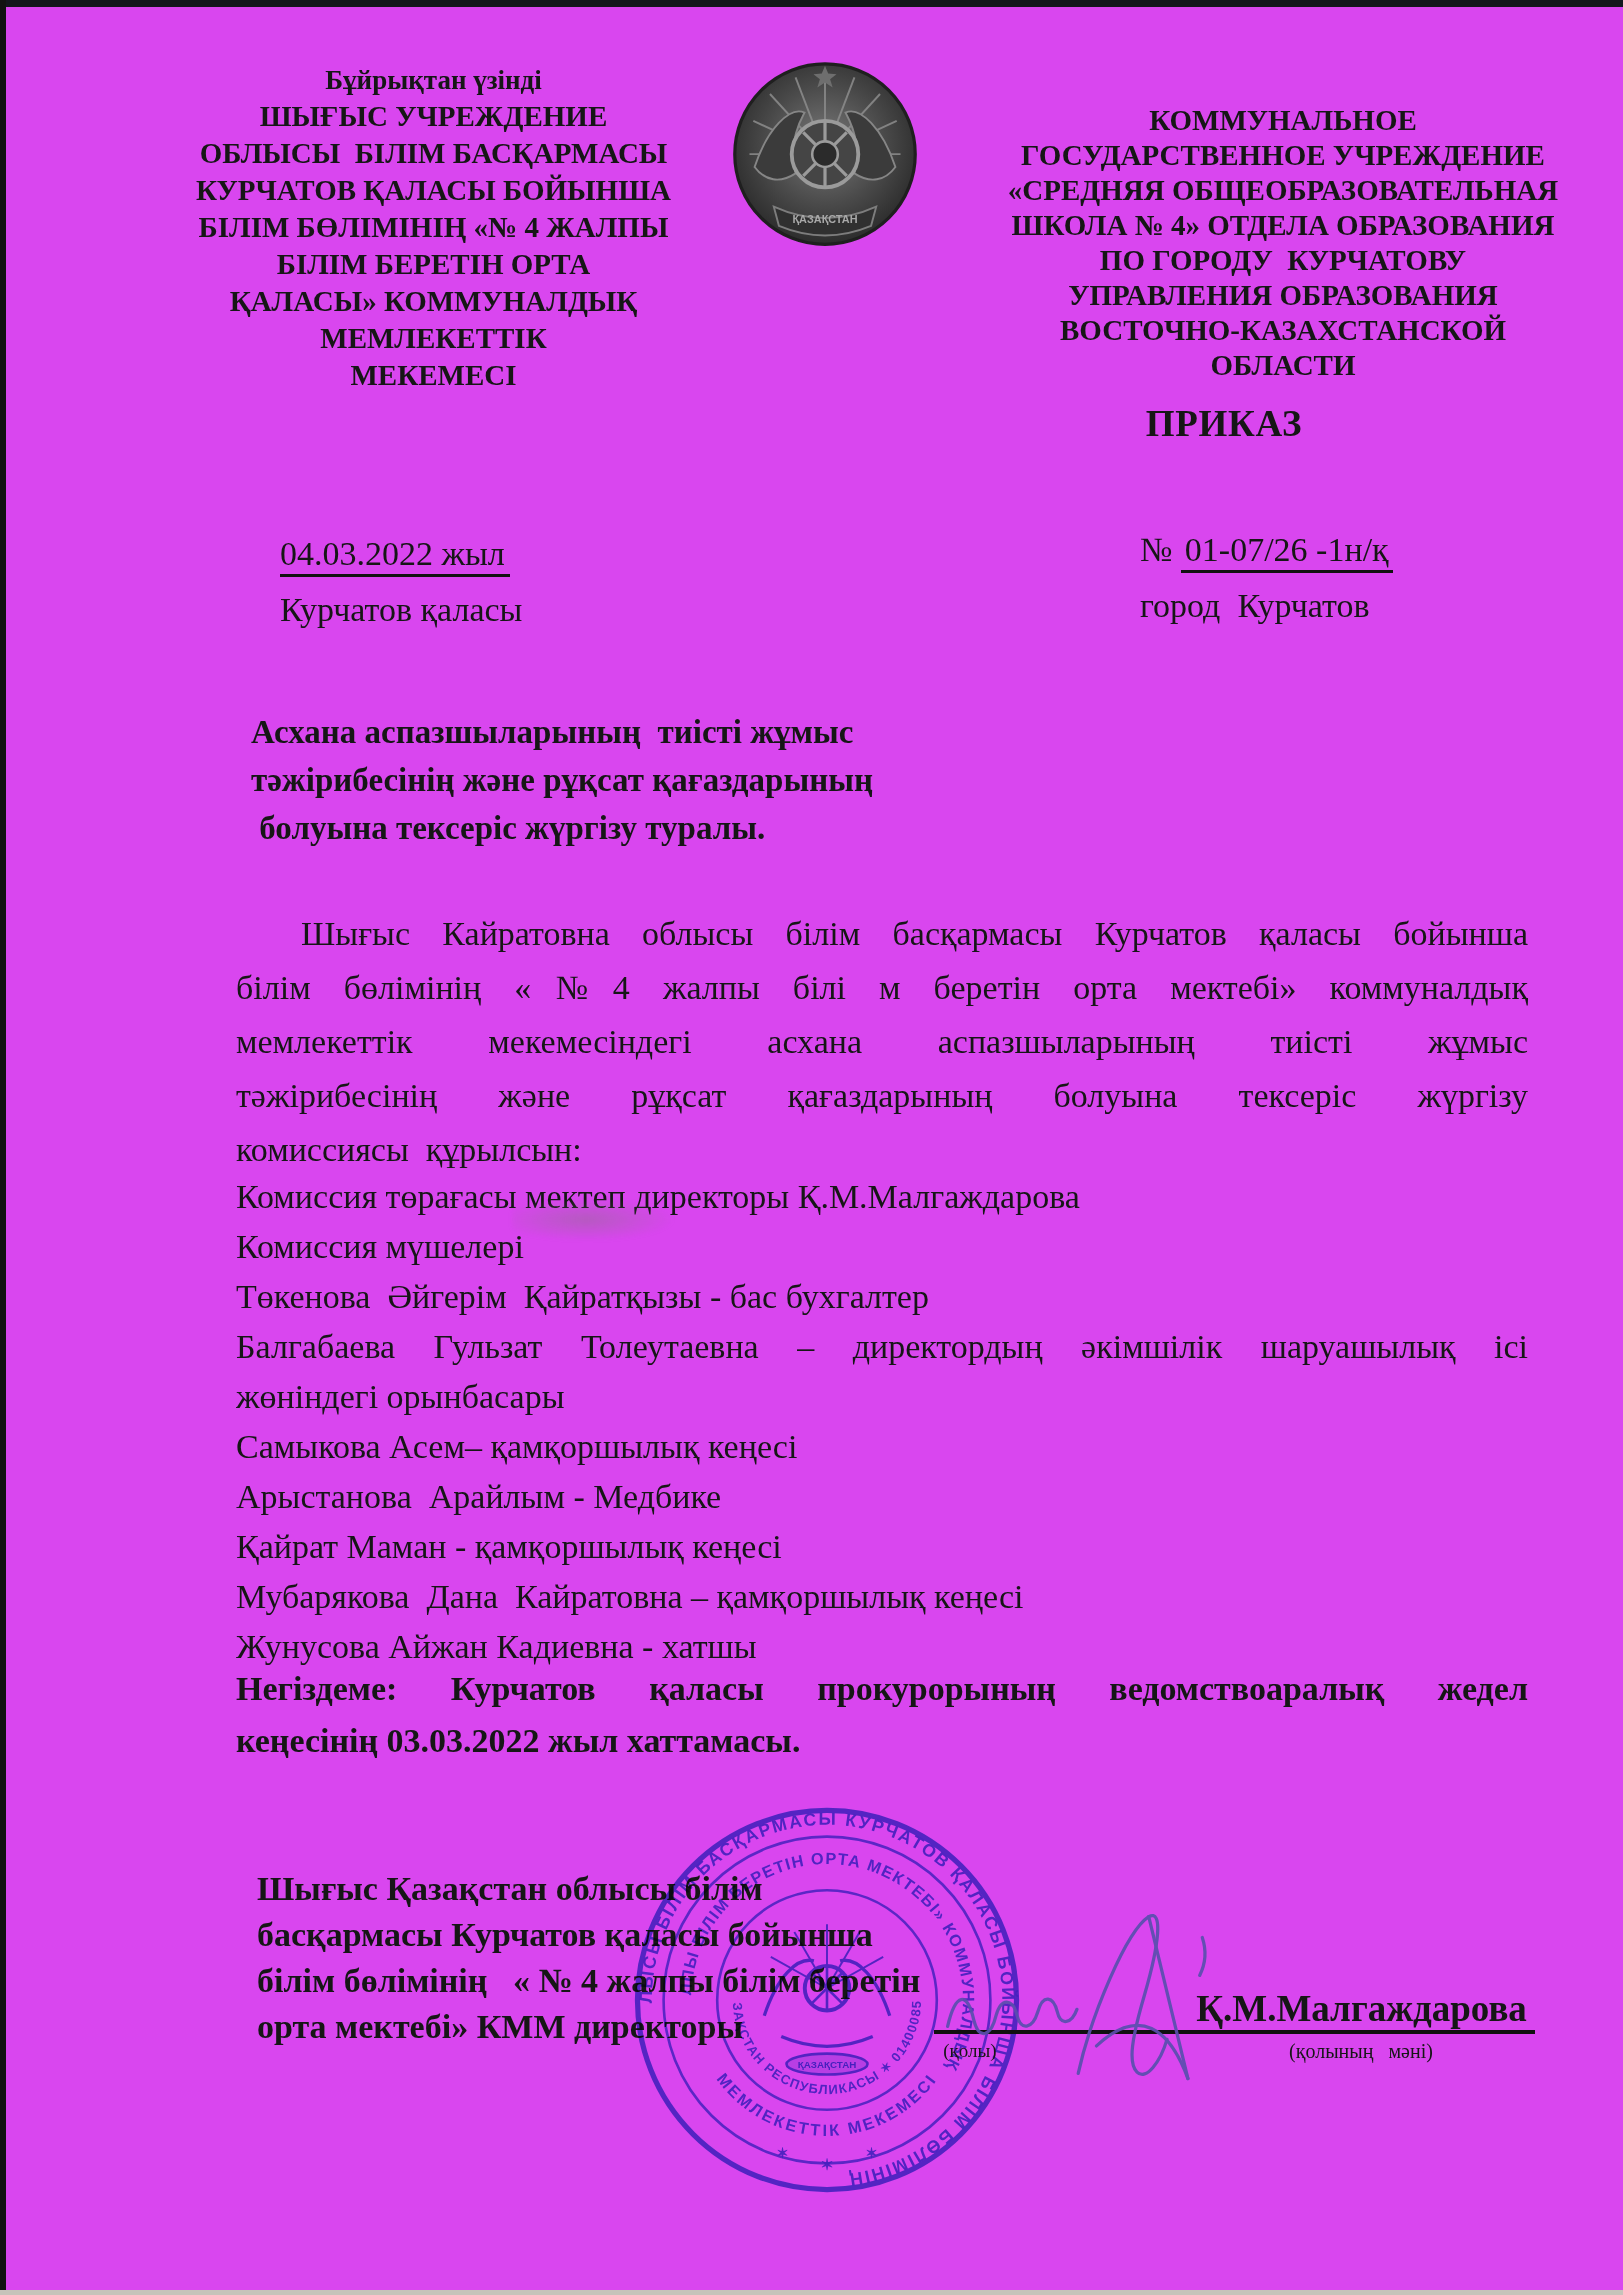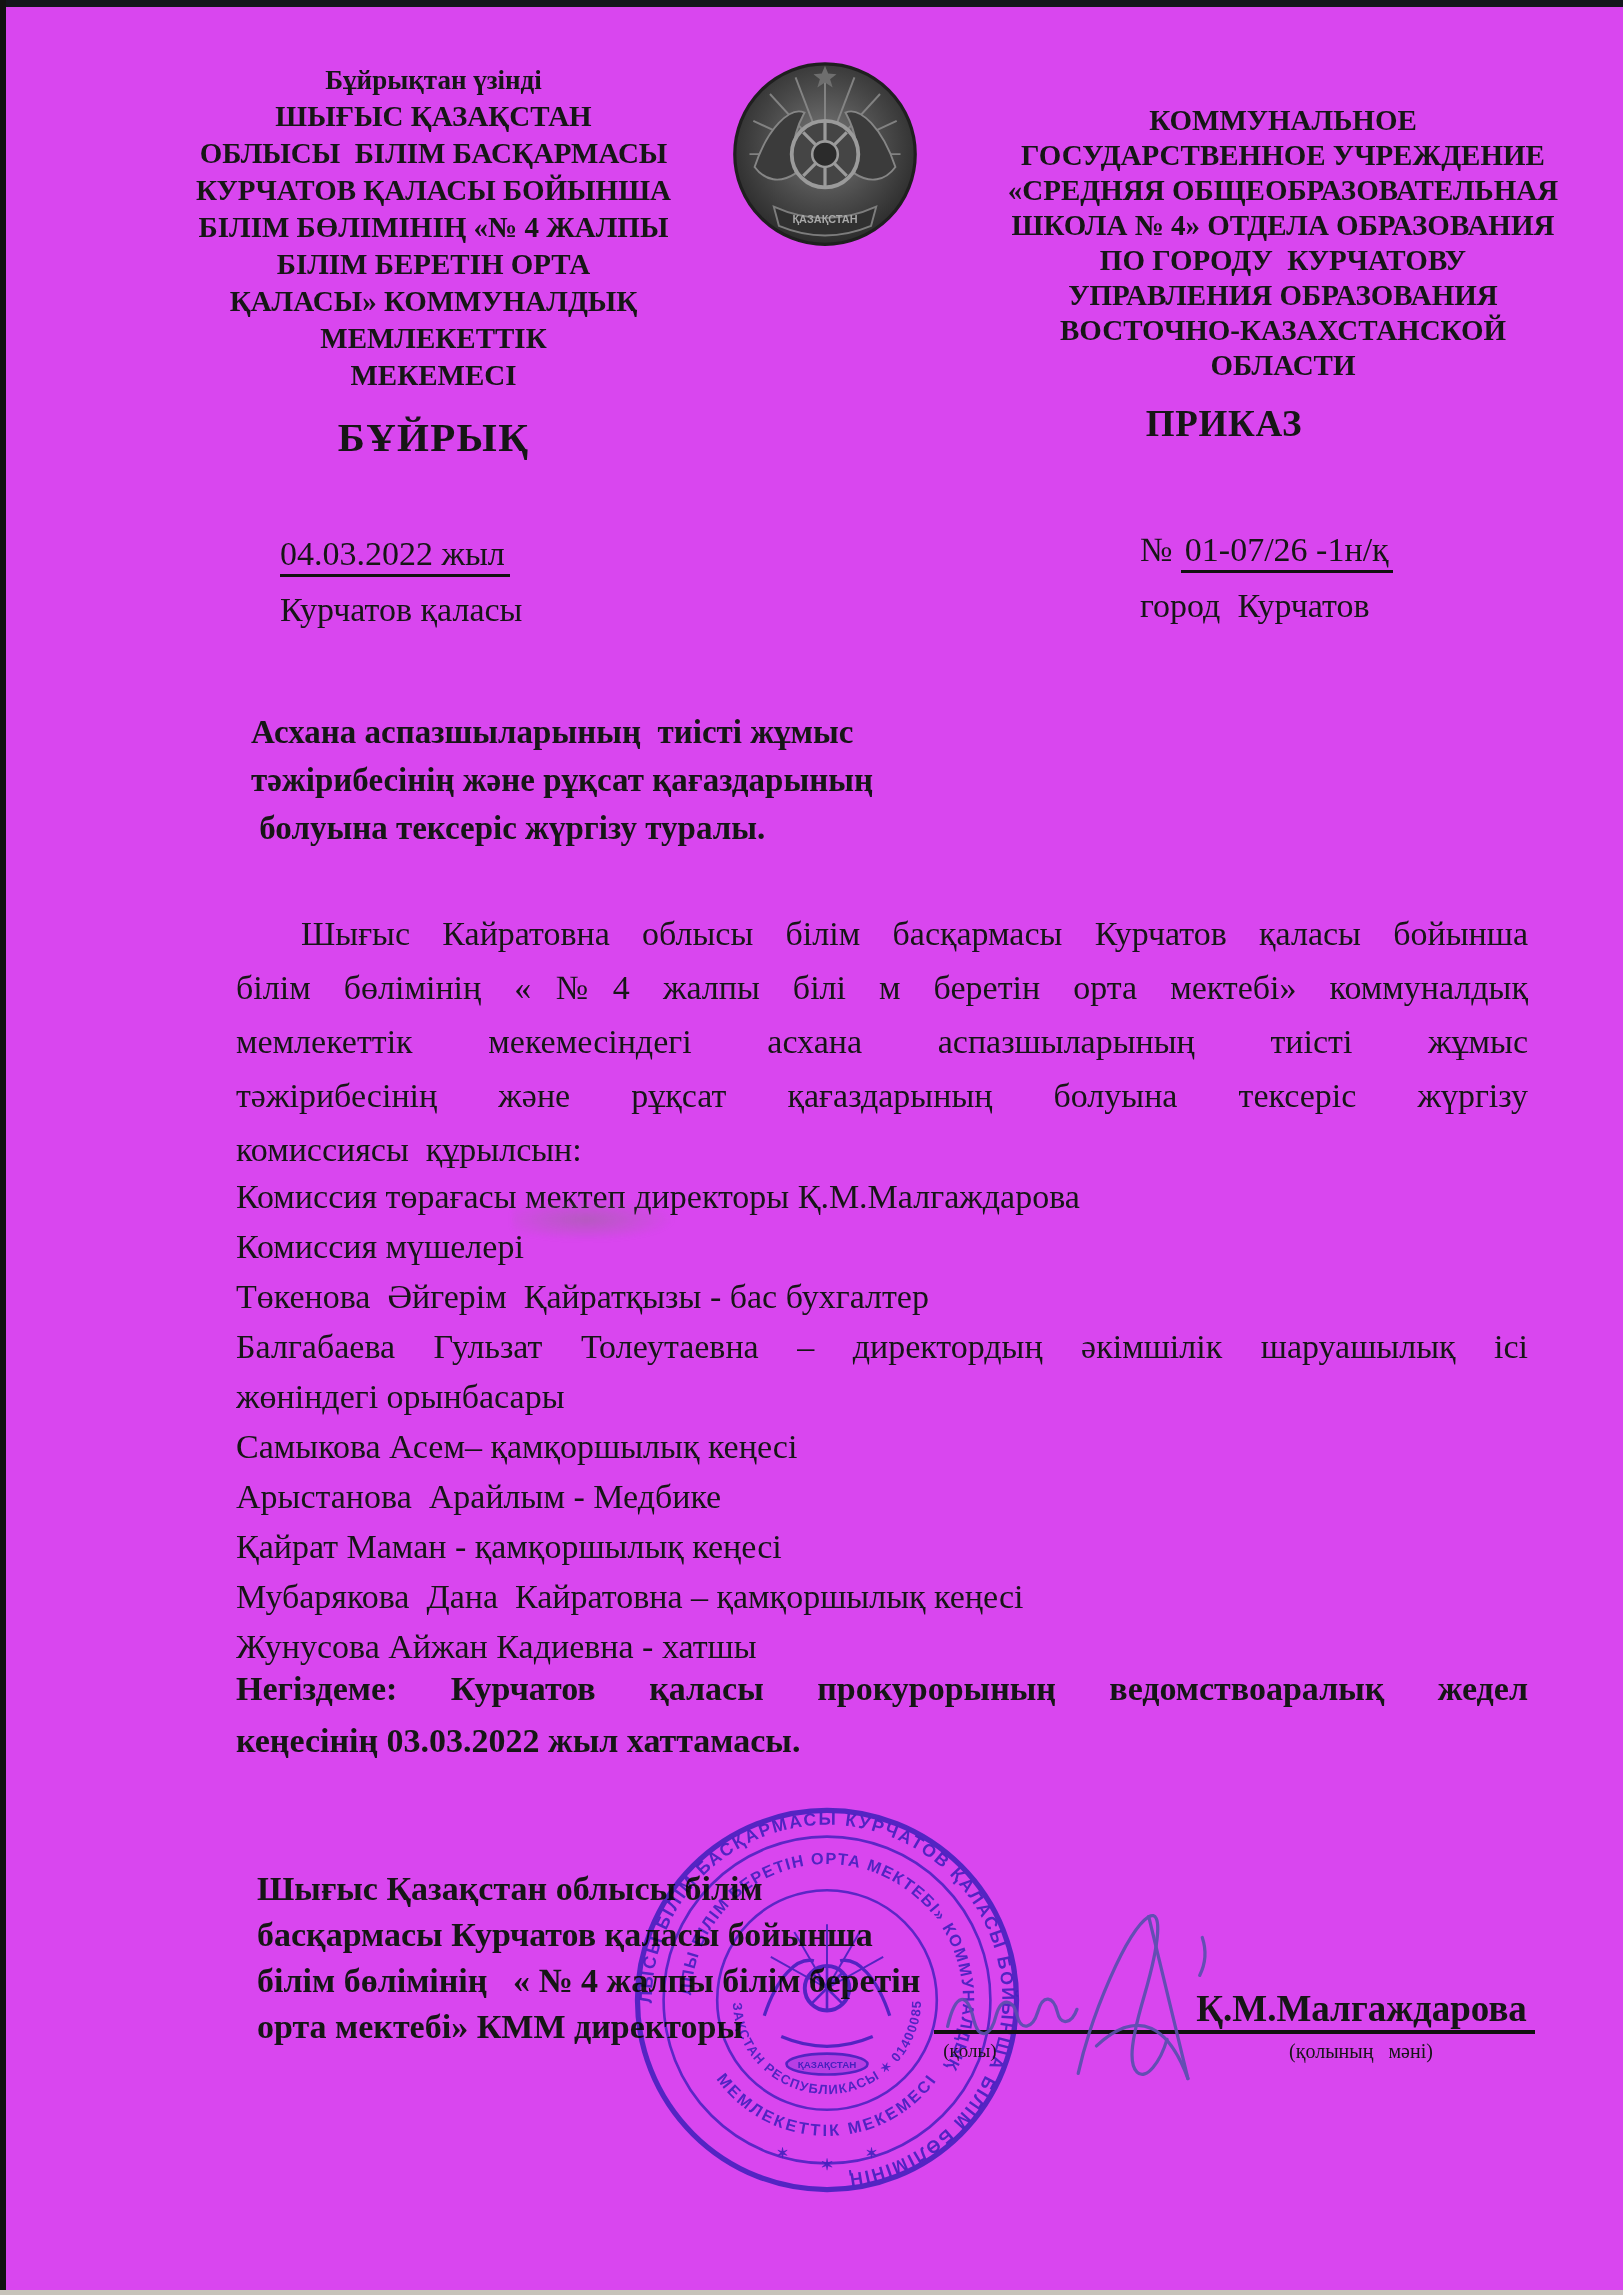--- a/index.html
+++ b/index.html
@@ -62,30 +62,29 @@
 <body>
 
 <div id="paper">
 
   <div class="abs edge-top"></div>
   <div class="abs edge-left"></div>
   <div class="abs edge-bottom"></div>
 
   <div class="abs org-left">
     <div class="extract">Бұйрықтан  үзінді</div>
-    <div class="oline">ШЫҒЫС ҚАЗАҚСТАН</div>
+    <div class="oline">ШЫҒЫС УЧРЕЖДЕНИЕ</div>
     <div class="oline">ОБЛЫСЫ  БІЛІМ БАСҚАРМАСЫ</div>
     <div class="oline">КУРЧАТОВ ҚАЛАСЫ БОЙЫНША</div>
     <div class="oline">БІЛІМ БӨЛІМІНІҢ «№ 4 ЖАЛПЫ</div>
     <div class="oline">БІЛІМ БЕРЕТІН ОРТА</div>
     <div class="oline">ҚАЛАСЫ» КОММУНАЛДЫҚ</div>
     <div class="oline">МЕМЛЕКЕТТІК</div>
     <div class="oline">МЕКЕМЕСІ</div>
   </div>
-  <div class="abs title-kk">БҰЙРЫҚ</div>
 
   <div class="abs emblem-wrap">
     <svg viewBox="0 0 300 312" width="192" height="200">
       <defs>
         <radialGradient id="gEm" cx="50%" cy="45%" r="60%">
           <stop offset="0%" stop-color="#7a7a7a"></stop>
           <stop offset="55%" stop-color="#4a4a4a"></stop>
           <stop offset="100%" stop-color="#262626"></stop>
         </radialGradient>
       </defs>

